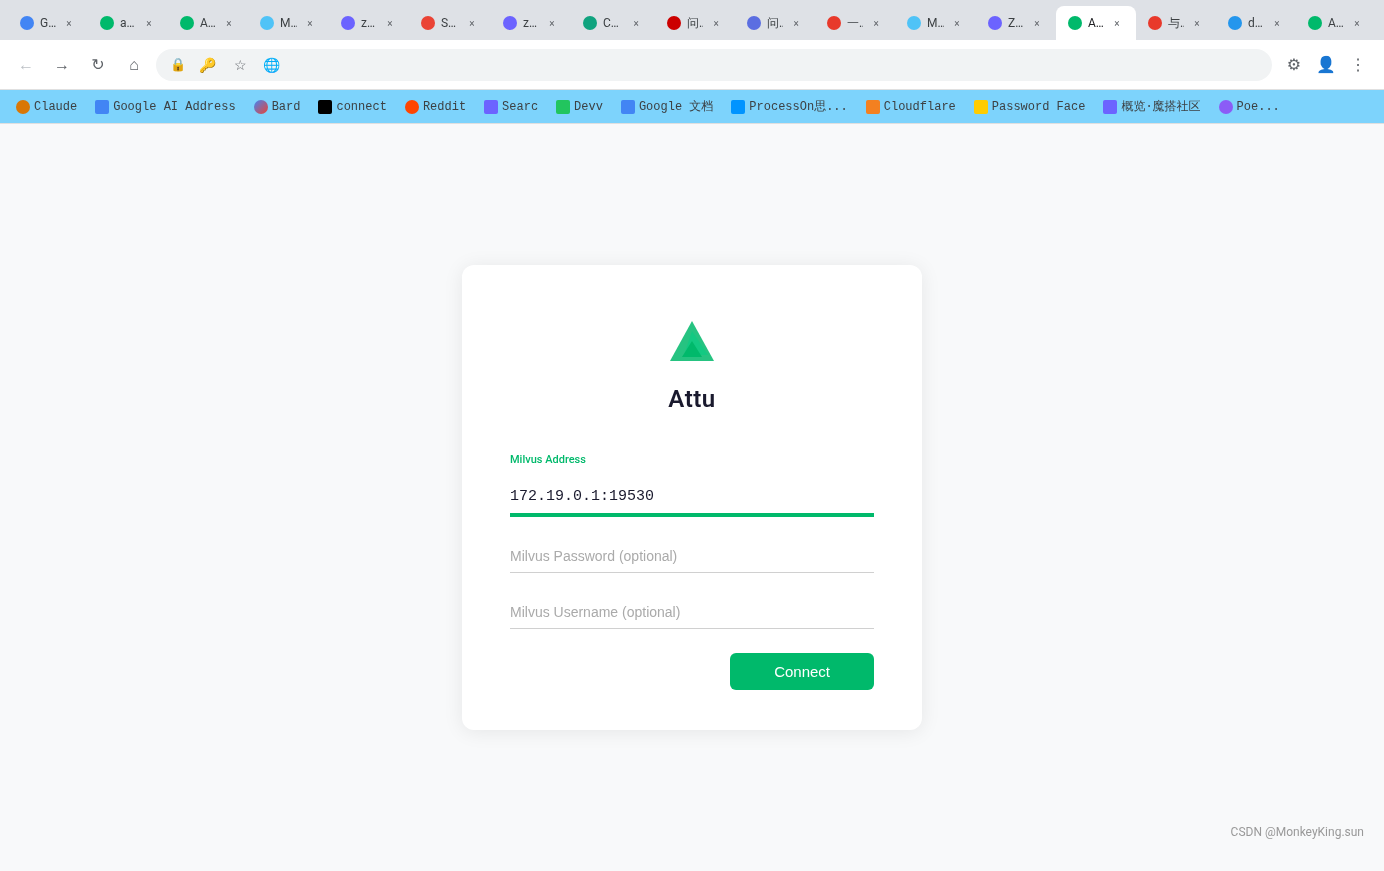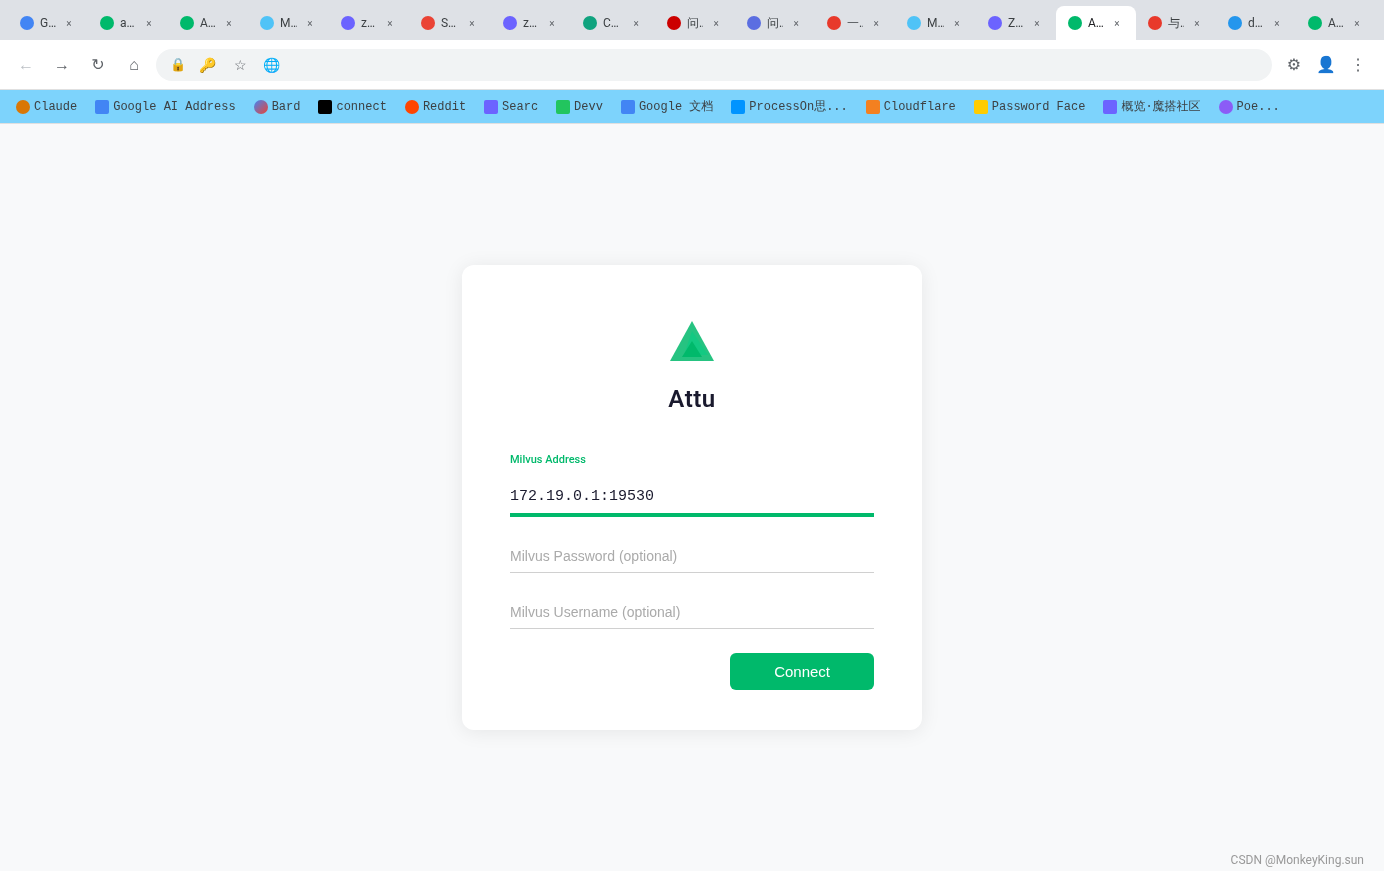--- a/index.html
+++ b/index.html
@@ -48,21 +48,21 @@
     .form-input { width: 100%; border: none; border-bottom: 1px solid #d0d0d0; background: transparent; font-size: 15px; color: #1a1a2e; padding: 6px 0 8px; outline: none; }
     .form-input::placeholder { color: #aaa; font-size: 14px; }
 
     .prometheus-row { display: flex; align-items: center; gap: 12px; margin-bottom: 32px; margin-top: 8px; }
     .toggle { width: 40px; height: 22px; background: #e0e0e0; border-radius: 11px; position: relative; cursor: pointer; }
     .toggle-thumb { width: 18px; height: 18px; background: #fff; border-radius: 50%; position: absolute; top: 2px; left: 2px; box-shadow: 0 1px 3px rgba(0,0,0,0.3); transition: left 0.2s; }
     .prometheus-label { font-size: 14px; color: #3c4043; }
 
     .connect-btn { background: #00b96b; color: #fff; border: none; border-radius: 6px; padding: 10px 44px; font-size: 15px; font-weight: 500; cursor: pointer; float: right; }
 
-    .footer-credit { position: absolute; bottom: 4px; right: 20px; font-size: 12px; color: #999; }
+    .footer-credit { position: absolute; bottom: 32px; right: 20px; font-size: 12px; color: #999; }
 
     
     .fav-circle { width: 14px; height: 14px; border-radius: 50%; display: inline-block; }
   </style>
 </head>
 <body>
 
 <div class="browser-frame">
 
   <div class="tab-bar">

